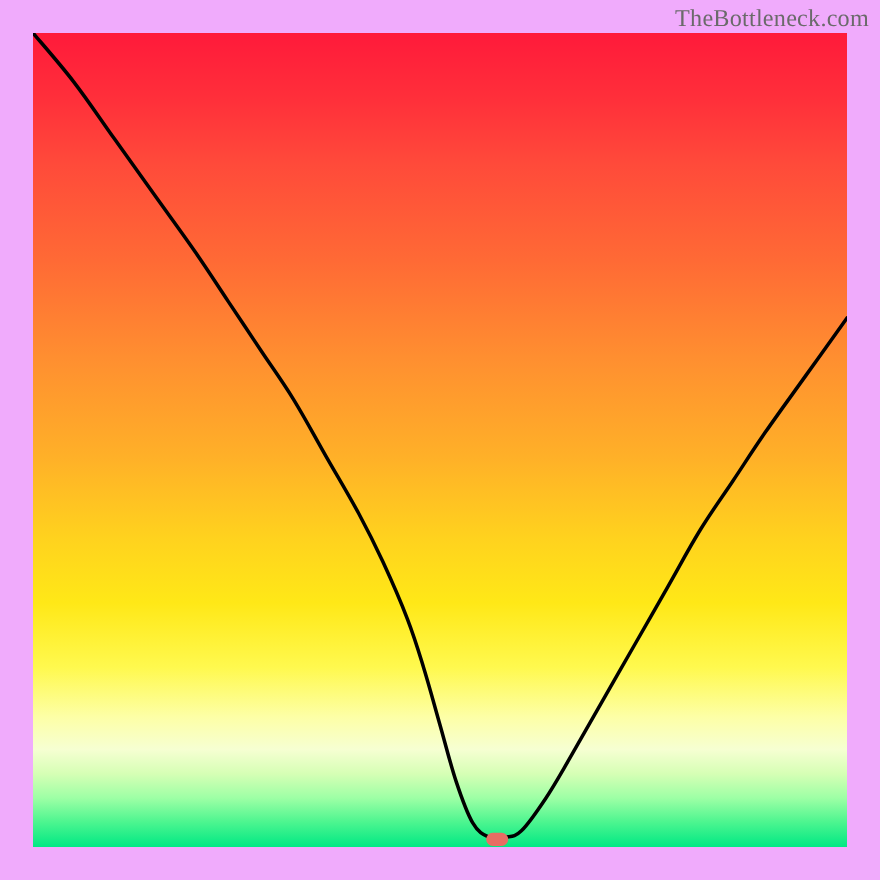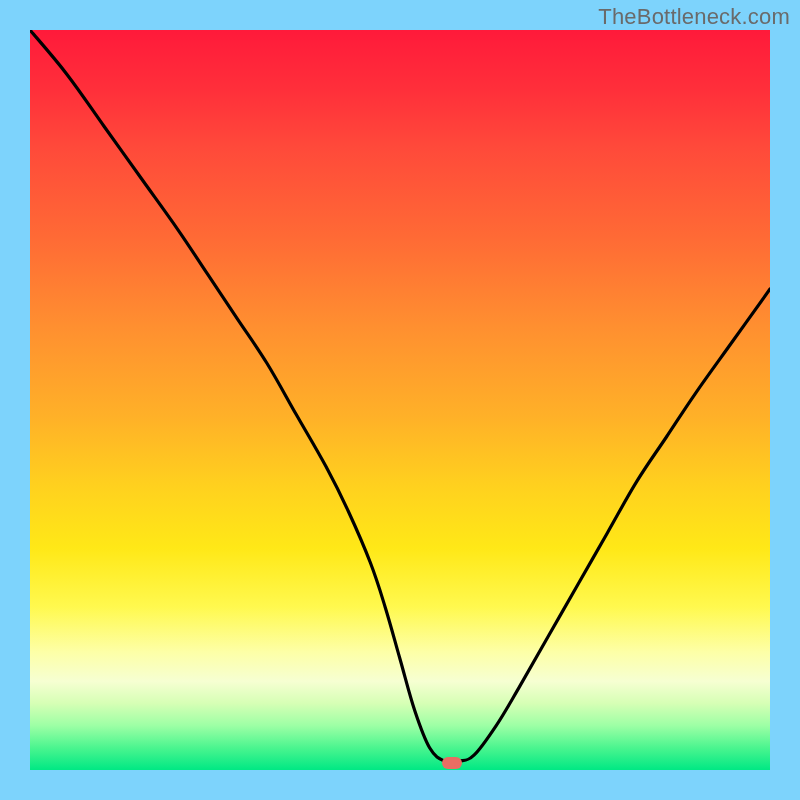--- a/index.html
+++ b/index.html
@@ -8,21 +8,22 @@
     width: 800px;
     height: 800px;
     background: #000;
     font-family: Arial, Helvetica, sans-serif;
     overflow: hidden;
   }
   .frame {
     position: relative;
     width: 800px;
     height: 800px;
-    background: #7dd3fc;
+    background: #f0abfc;
+    font-family: Liberation Serif, serif;
   }
   .watermark {
     position: absolute;
     top: 4px;
     right: 10px;
     color: #6a6a6a;
     font-size: 22px;
     font-weight: 500;
     letter-spacing: 0.2px;
     z-index: 30;

